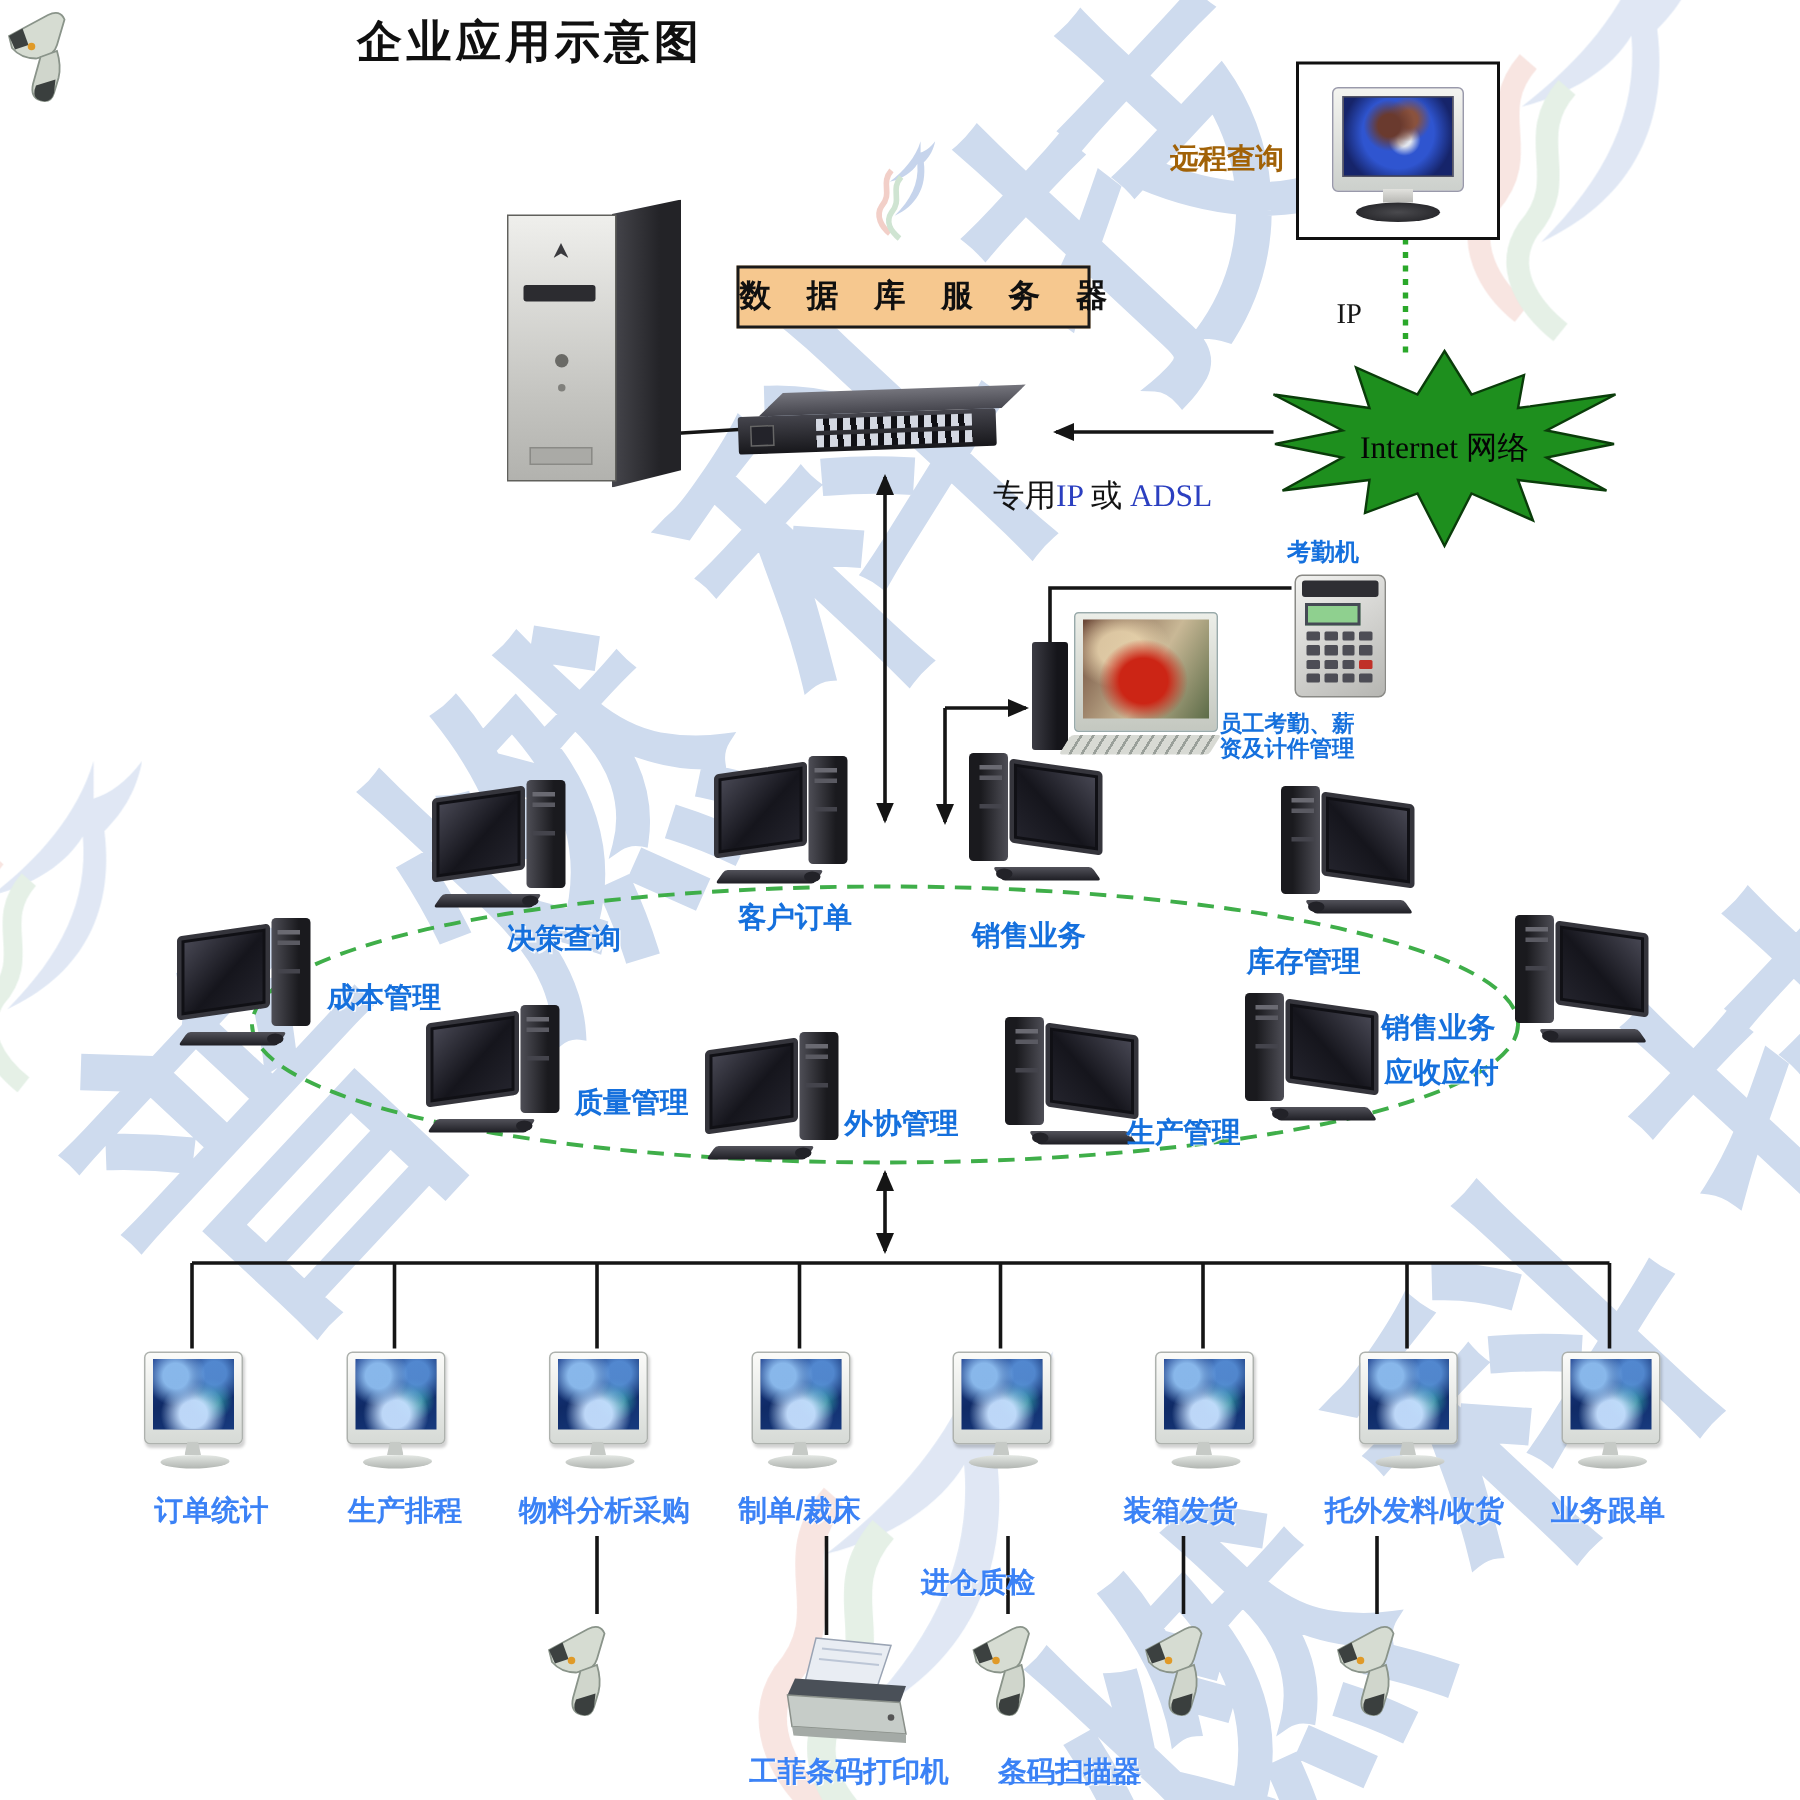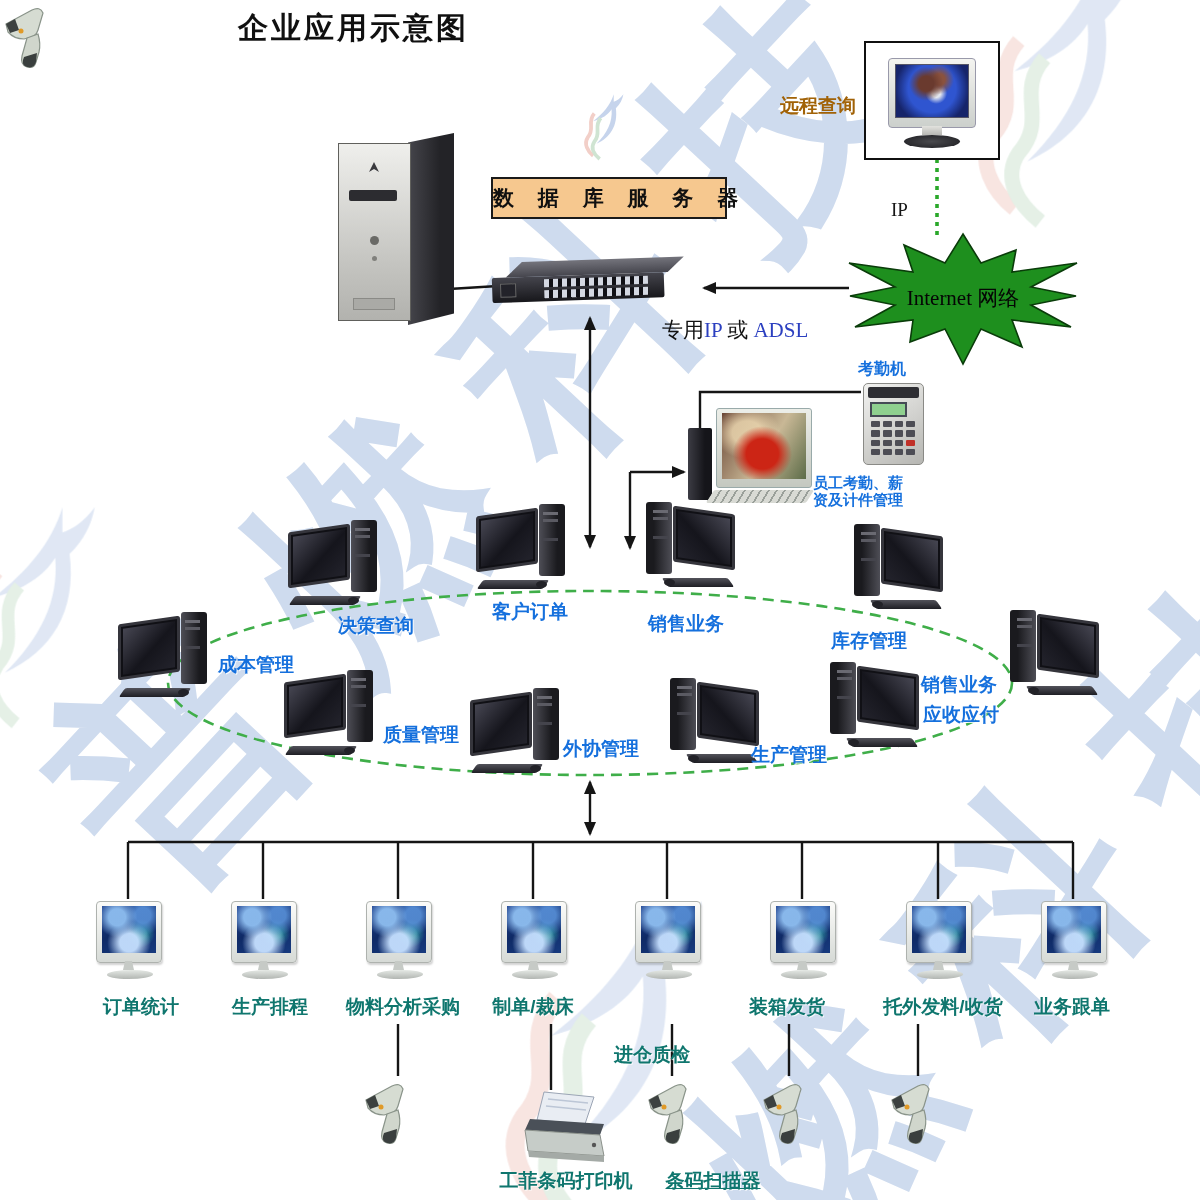--- a/index.html
+++ b/index.html
@@ -9,21 +9,21 @@
   .wm{position:absolute;font-weight:bold;font-size:235px;letter-spacing:55px;white-space:nowrap;
       color:#cedbee;transform-origin:0 0;z-index:0;user-select:none;}
   .wm1{left:-15px;top:735px;transform:rotate(-47deg);}
   .wm2{left:430px;top:1320px;transform:rotate(-47deg);}
   
   #wires{position:absolute;left:0;top:0;z-index:2;pointer-events:none;}
   
   .lbl{position:absolute;white-space:nowrap;z-index:5;}
   .cen{transform:translateX(-50%);}
   .blue{font-weight:bold;font-size:19px;color:#1570dd;text-shadow:1px 1px 0 rgba(255,255,255,.85);}
-  .green{font-weight:bold;font-size:19px;color:#0f766e;text-shadow:1px 1px 0 rgba(255,255,255,.8);}
+  .green{font-weight:bold;font-size:19px;color:#3b82f6;text-shadow:1px 1px 0 rgba(255,255,255,.8);}
   .lime{font-weight:bold;font-size:19px;color:#a16207;}
   .smallblue{font-weight:bold;font-size:15px;color:#1570dd;line-height:17px;}
   .serif{font-family:"Liberation Serif",serif;}
   #title{left:238px;top:8px;font-size:30px;font-weight:bold;color:#101010;letter-spacing:3px;}
   #dbbox{left:491px;top:177px;width:232px;height:38px;background:#f6c88f;border:2px solid #1a1a1a;
          text-align:center;line-height:38px;font-size:21px;font-weight:bold;color:#101010;letter-spacing:9px;}
   #internet-label{left:963px;top:284px;font-family:"Liberation Serif",serif;font-size:21px;color:#050505;}
   #ip-label{left:891px;top:199px;font-size:19px;color:#161616;}
   #wanlink{left:662px;top:316px;font-size:21px;}
   #wanlink .cn{color:#121212;}

